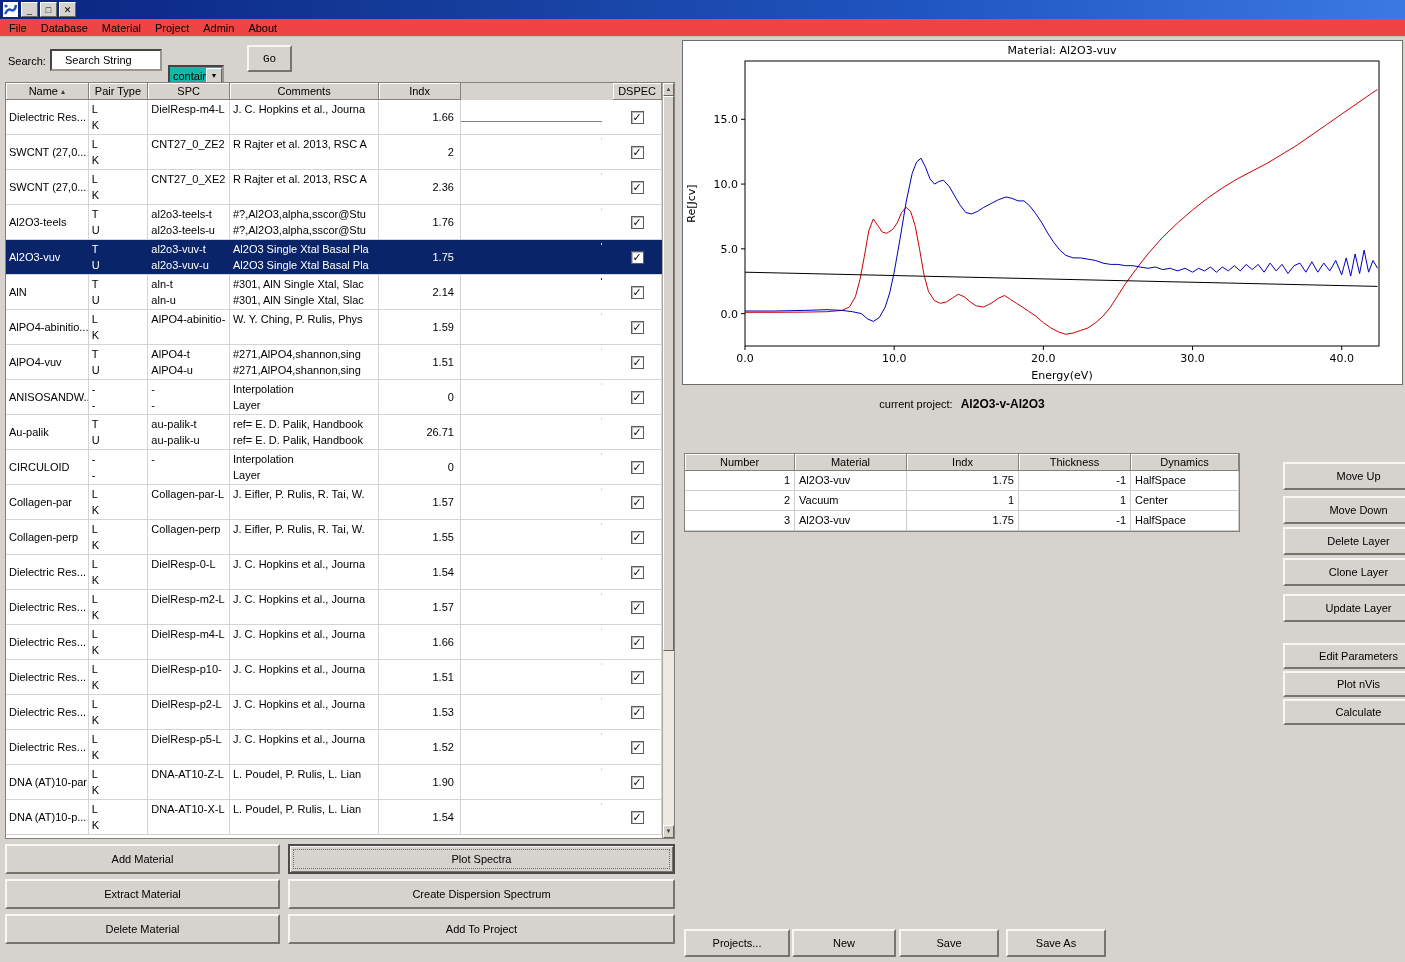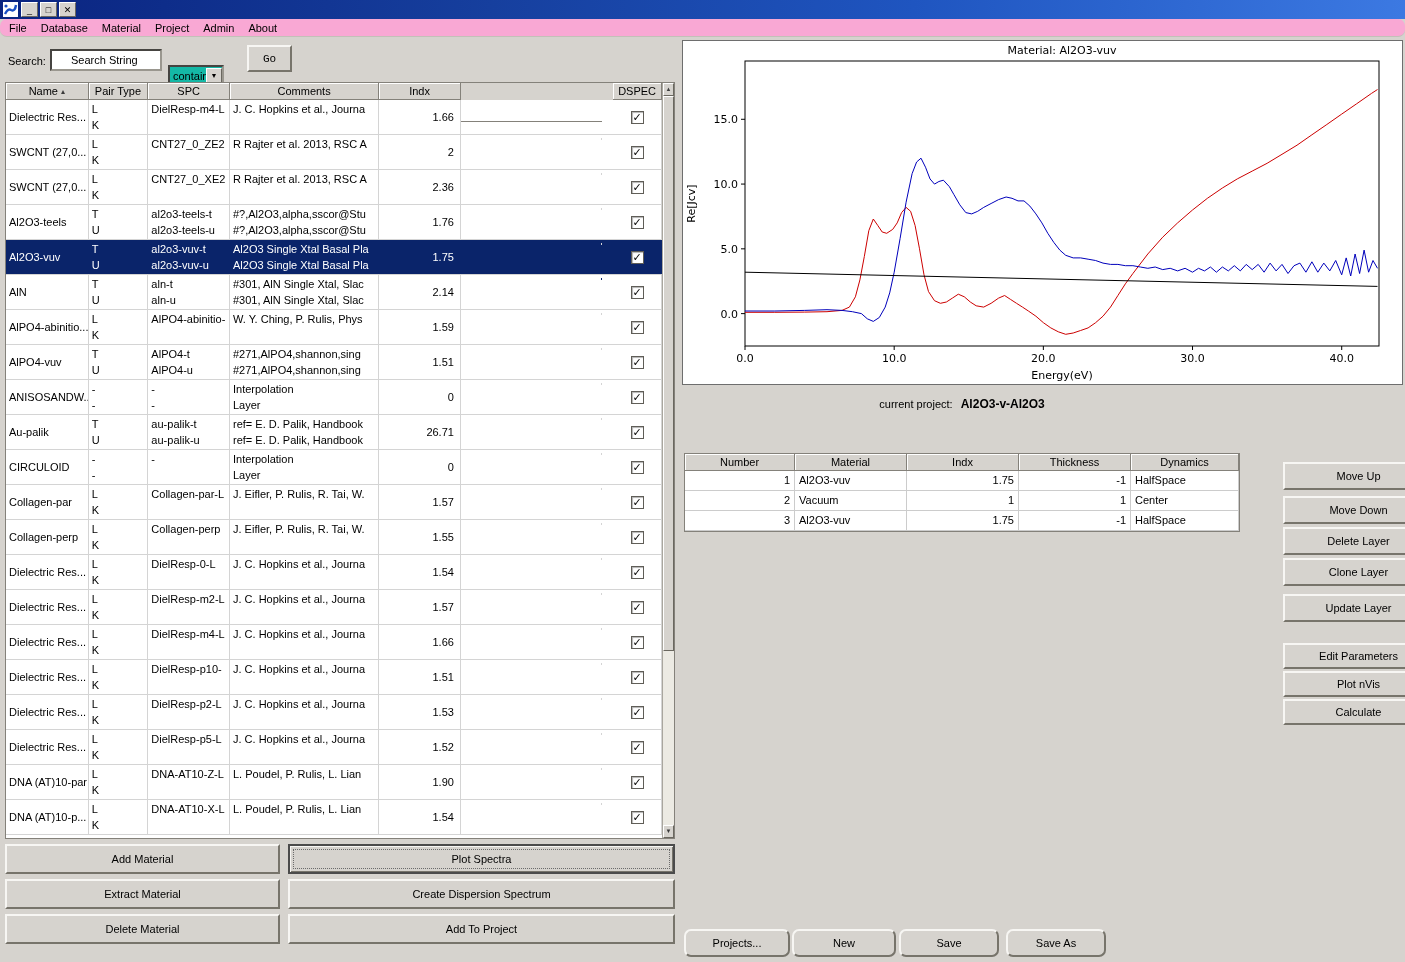--- a/index.html
+++ b/index.html
@@ -14,35 +14,35 @@
   .titlebar{position:absolute;left:0;top:0;width:1405px;height:19px;
     background:linear-gradient(90deg,#0a2480 0%,#163f9e 35%,#1f55c0 65%,#3c79e2 100%);
     display:flex;align-items:center;padding:0 3px;color:#fff;}
   .app-icon{width:15px;height:15px;display:inline-block;margin-right:3px;}
   .titlebar .title{font-weight:bold;font-size:12px;flex:1;text-shadow:1px 1px 1px rgba(0,0,0,.5);}
   .win-controls{display:flex;gap:2px;}
   .win-btn{width:17px;height:15px;background:#d6d3ce;border:1px solid;
     border-color:#ffffff #6a675f #6a675f #ffffff;font-size:9px;line-height:12px;
     text-align:center;color:#000;font-family:"Liberation Sans",sans-serif;cursor:default;}
   
-  .menubar{position:absolute;left:0;top:19px;width:1405px;height:18px;background:#f9a8d4;
-    display:flex;align-items:center;border-bottom:1px solid #c3c0b8;padding-left:2px;border-radius:7px;}
+  .menubar{position:absolute;left:0;top:19px;width:1405px;height:18px;background:#ef4444;
+    display:flex;align-items:center;border-bottom:1px solid #c3c0b8;padding-left:2px;}
   .menu-item{padding:2px 7px;cursor:default;}
   
   .btn{position:absolute;background:#d6d3ce;border:2px solid;
     border-color:#f7f6f3 #77746b #77746b #f7f6f3;
     font-family:"Liberation Sans",sans-serif;font-size:11px;color:#000;
     text-align:center;cursor:default;}
   .btn.default{border:2px solid #4b4b4b;
     box-shadow:inset 1px 1px 0 #f7f6f3, inset -1px -1px 0 #77746b;
     outline:1px dotted #6b6b6b;outline-offset:-6px;}
   
   .search-label{position:absolute;left:8px;top:55px;}
   .search-input{position:absolute;left:50px;top:49px;width:112px;height:22px;
-    border:2px inset #9a978f;background:#fff;padding:0 19px;font-size:11px;
+    border:2px inset #9a978f;background:#fff;padding:0 13px;font-size:11px;
     font-family:"Liberation Sans",sans-serif;}
   .combo{position:absolute;left:168px;top:49px;width:56px;height:22px;
     border:2px inset #9a978f;background:#14b8a6;display:flex;align-items:center;margin-top:16px;}
   .combo-text{flex:1;padding-left:3px;overflow:hidden;white-space:nowrap;}
   .combo-arrow{width:16px;height:16px;background:#d6d3ce;border:1px solid;
     border-color:#fff #6a675f #6a675f #fff;font-size:7px;text-align:center;line-height:14px;}
   .go-btn{left:247px;top:45px;width:45px;height:27px;font-family:Liberation Mono, monospace;}
   
   .mat-table{position:absolute;left:5px;top:82px;width:670px;height:757px;
     background:#fff;border:1px solid #84817a;overflow:hidden;}
@@ -92,21 +92,21 @@
   .ptd{border-right:1px solid #cccccc;border-bottom:1px solid #cccccc;height:20px;
     line-height:19px;padding:0 4px;overflow:hidden;white-space:nowrap;}
   .p0{width:110px;}.p1{width:112px;}.p2{width:112px;}.p3{width:112px;}.p4{width:108px;}
   .ralign{text-align:right;}
   
   .layer-btn{left:1247px;width:151px;height:28px;margin-left:36px;}
   
   .mat-btn{left:5px;width:275px;height:30px;}
   .spec-btn{left:288px;width:387px;height:30px;}
   
-  .pb-btn{top:929px;height:28px;border-radius:7px;}
+  .pb-btn{top:929px;height:28px;}
 </style>
 </head>
 <body>
 
 <div class="titlebar">
   <span class="app-icon">
     <svg viewBox="0 0 15 15" width="15" height="15">
       <rect x="0" y="0" width="15" height="15" fill="#ffffff"></rect>
       <path d="M2 12 Q5 6 8 8 Q12 10 13 3" stroke="#1a50c4" stroke-width="2.4" fill="none"></path>
       <circle cx="3" cy="4" r="1.6" fill="#1a50c4"></circle>

